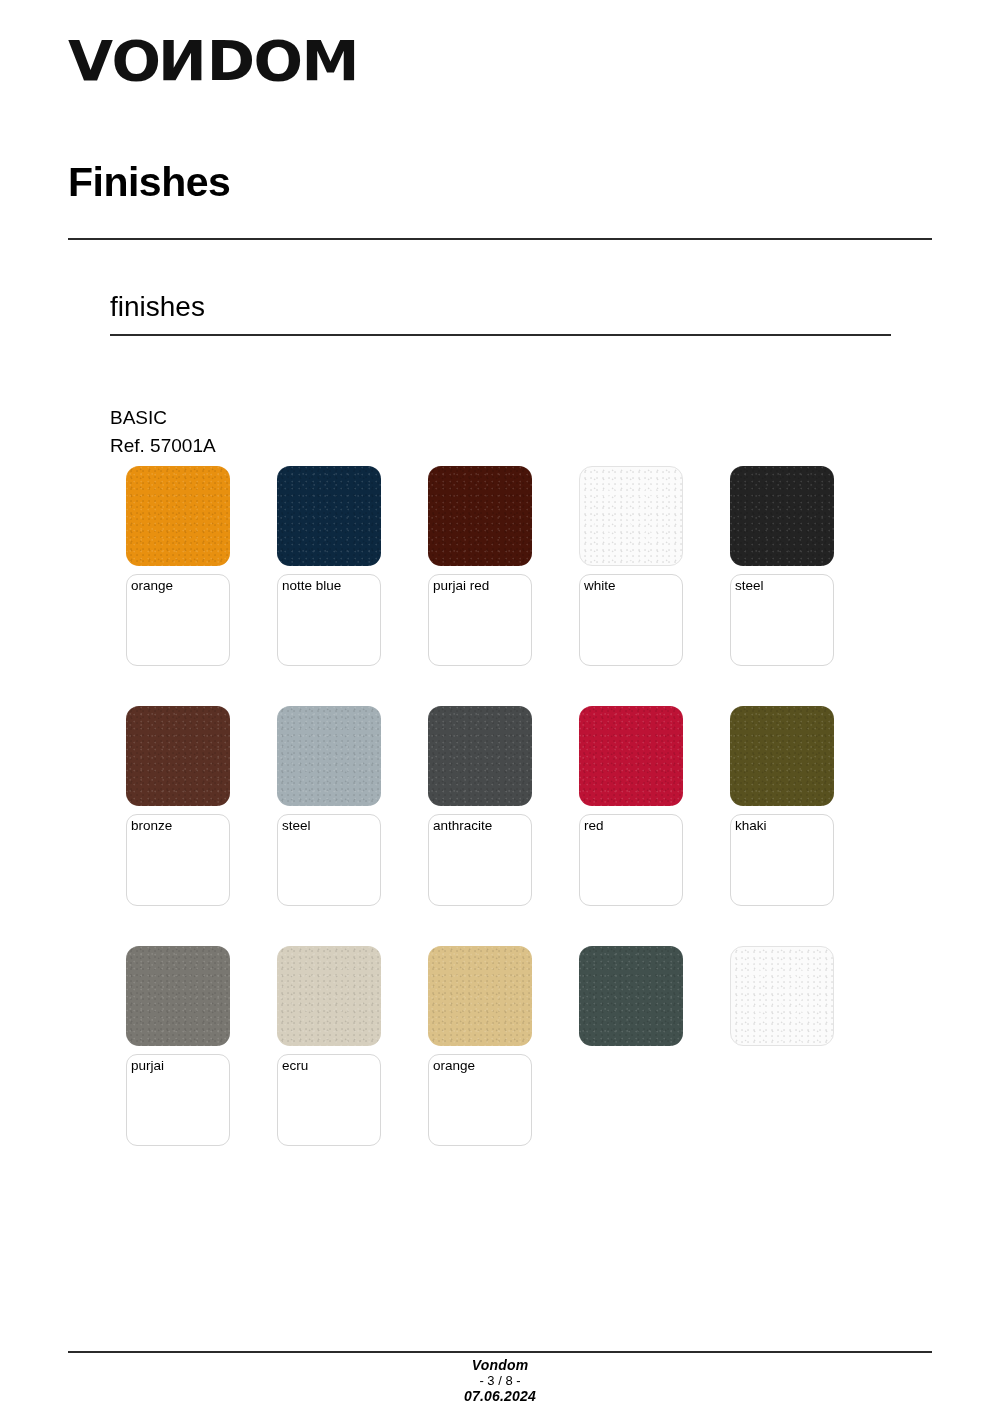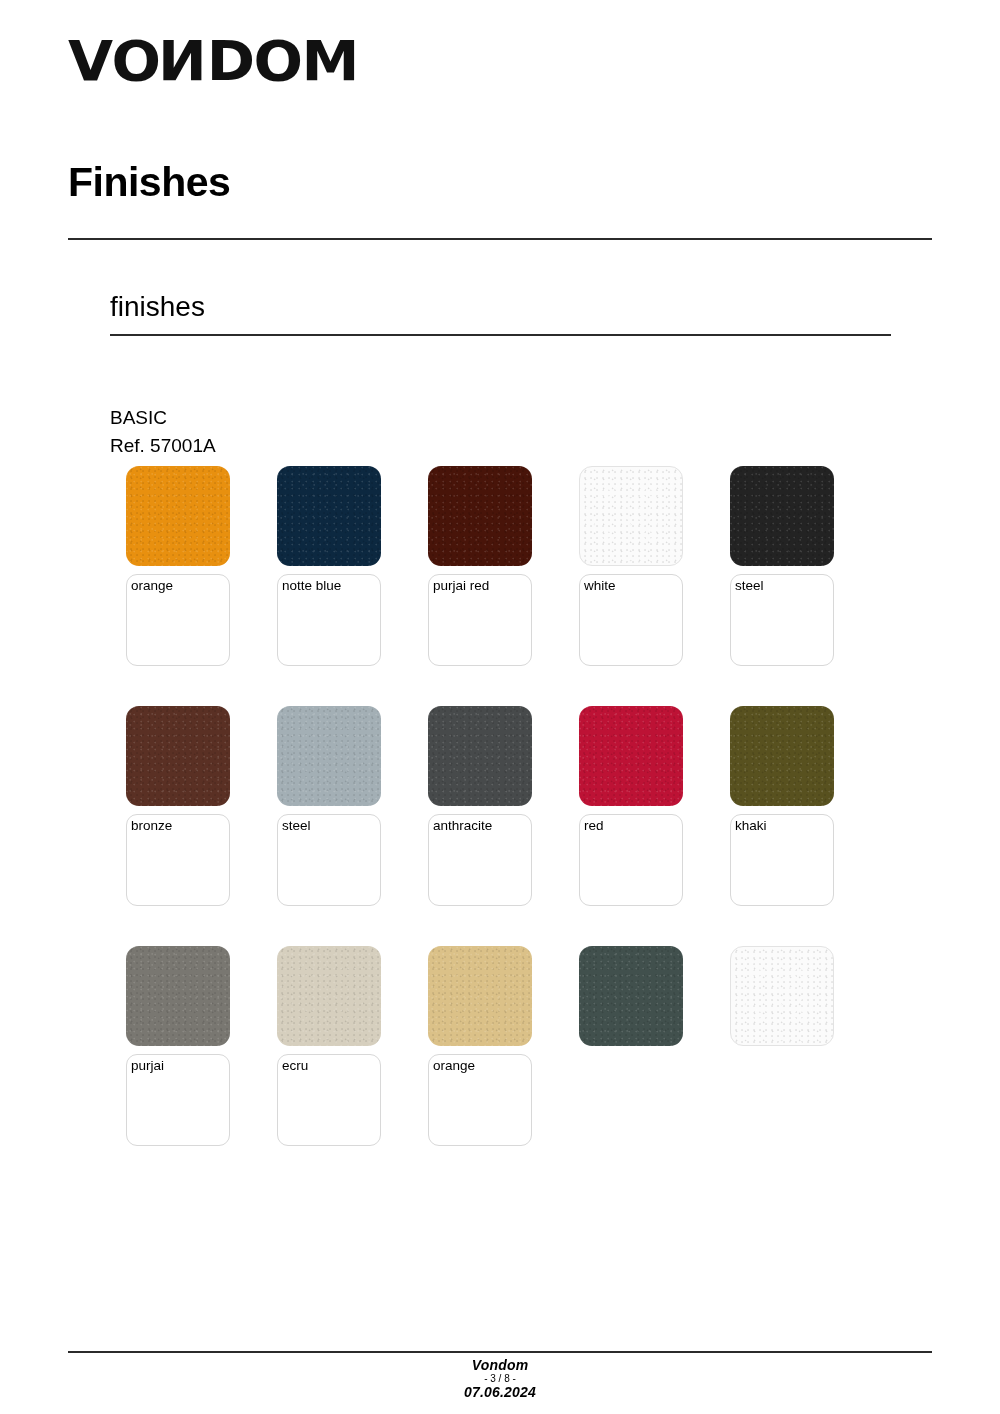--- a/index.html
+++ b/index.html
@@ -188,21 +188,21 @@
     flex-direction: column;
   }
   .footer-left, .footer-right {
     font-weight: 700;
     font-style: italic;
     letter-spacing: 0.2px;
   }
   .footer-center {
     font-weight: 400;
     font-style: normal;
-    font-size: 10px;
+    font-size: 13px;
   }
 </style>
 </head>
 <body>
 
 <div class="page">
 
   <div class="brand-header">
     <div class="logo-wordmark" id="logo-slot">
         <span>V</span>

